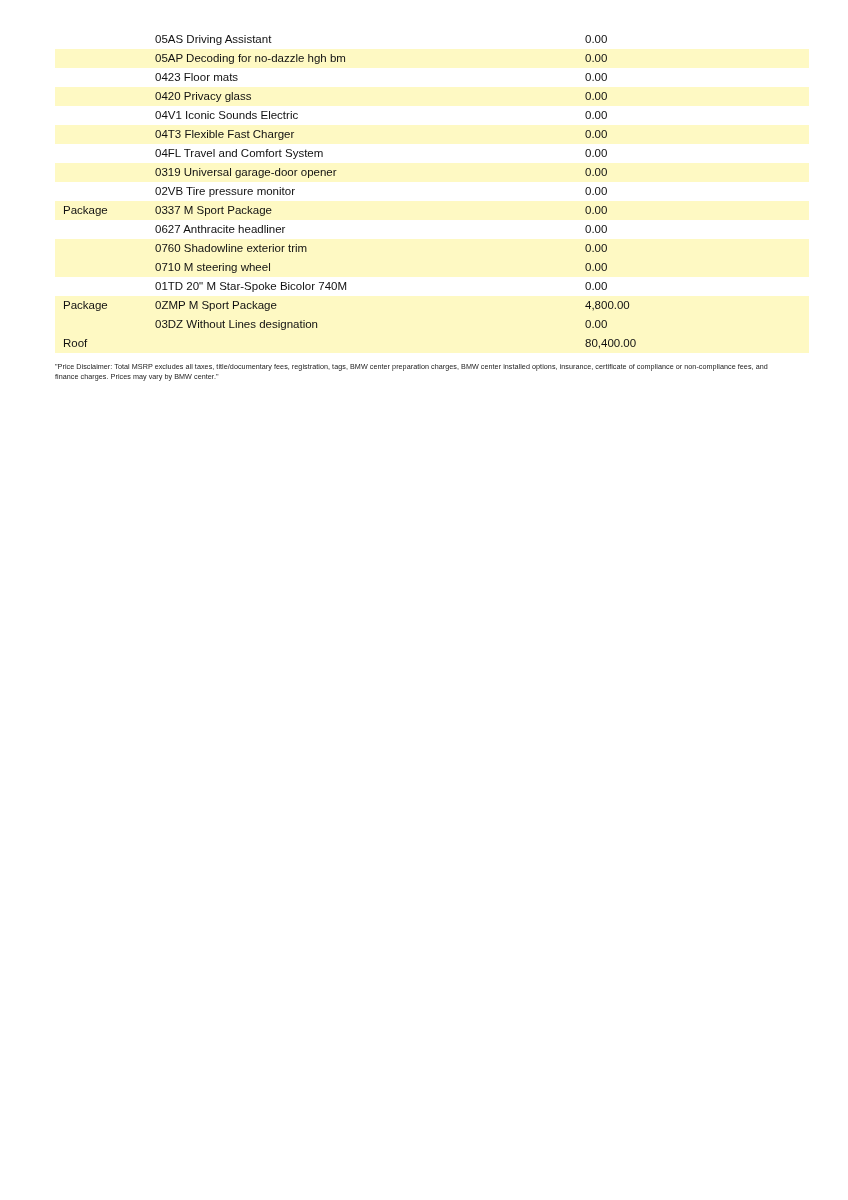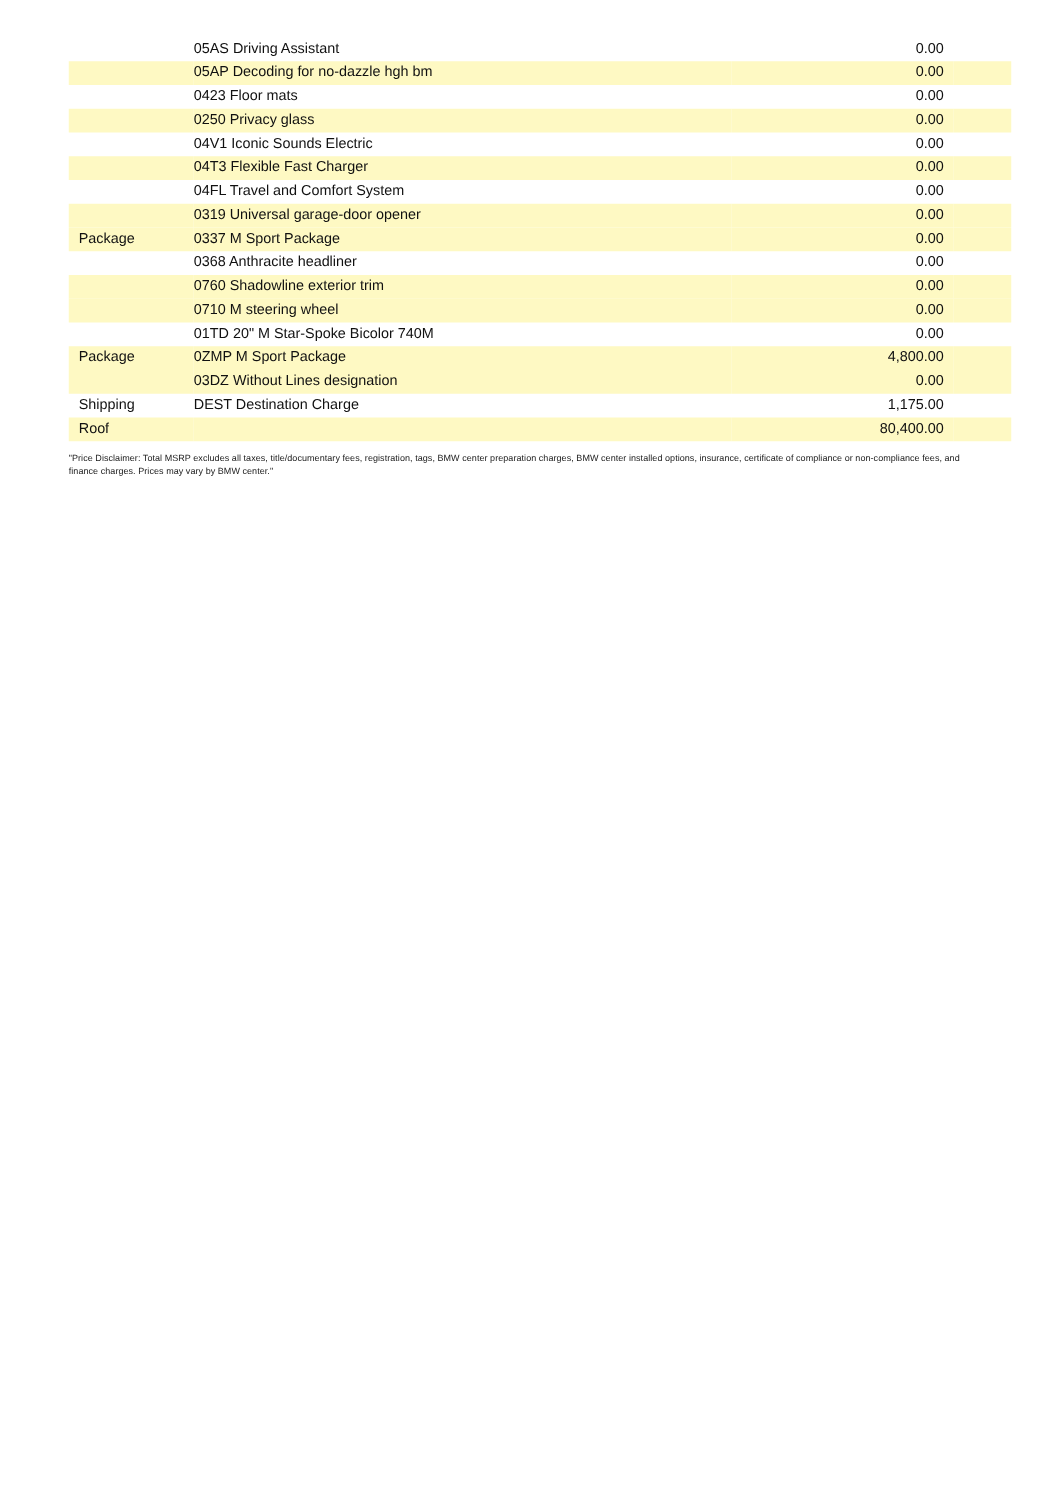--- a/index.html
+++ b/index.html
@@ -39,21 +39,21 @@
   }
   .col-cat {
     width: 92px;
     padding-left: 8px !important;
   }
   .col-desc {
     width: 430px;
   }
   .col-price {
     width: 170px;
-    text-align: right;
+    text-align: left;
     padding-right: 8px !important;
   }
   .col-pad {
     width: 46px;
   }
   .disclaimer {
     width: 725px;
     margin-top: 9px;
     font-size: 7.2px;
     line-height: 9.5px;
@@ -80,21 +80,21 @@
           <td class="col-pad"></td>
         </tr>
         <tr>
           <td class="col-cat"></td>
           <td class="col-desc">0423 Floor mats</td>
           <td class="col-price">0.00</td>
           <td class="col-pad"></td>
         </tr>
         <tr class="zebra">
           <td class="col-cat"></td>
-          <td class="col-desc">0250 Privacy glass</td>
+          <td class="col-desc">0420 Privacy glass</td>
           <td class="col-price">0.00</td>
           <td class="col-pad"></td>
         </tr>
         <tr>
           <td class="col-cat"></td>
           <td class="col-desc">04V1 Iconic Sounds Electric</td>
           <td class="col-price">0.00</td>
           <td class="col-pad"></td>
         </tr>
         <tr class="zebra">
@@ -108,29 +108,35 @@
           <td class="col-desc">04FL Travel and Comfort System</td>
           <td class="col-price">0.00</td>
           <td class="col-pad"></td>
         </tr>
         <tr class="zebra">
           <td class="col-cat"></td>
           <td class="col-desc">0319 Universal garage-door opener</td>
           <td class="col-price">0.00</td>
           <td class="col-pad"></td>
         </tr>
+        <tr>
+          <td class="col-cat"></td>
+          <td class="col-desc">02VB Tire pressure monitor</td>
+          <td class="col-price">0.00</td>
+          <td class="col-pad"></td>
+        </tr>
         <tr class="zebra">
           <td class="col-cat">Package</td>
           <td class="col-desc">0337 M Sport Package</td>
           <td class="col-price">0.00</td>
           <td class="col-pad"></td>
         </tr>
         <tr>
           <td class="col-cat"></td>
-          <td class="col-desc">0368 Anthracite headliner</td>
+          <td class="col-desc">0627 Anthracite headliner</td>
           <td class="col-price">0.00</td>
           <td class="col-pad"></td>
         </tr>
         <tr class="zebra">
           <td class="col-cat"></td>
           <td class="col-desc">0760 Shadowline exterior trim</td>
           <td class="col-price">0.00</td>
           <td class="col-pad"></td>
         </tr>
         <tr class="zebra">
@@ -150,26 +156,20 @@
           <td class="col-desc">0ZMP M Sport Package</td>
           <td class="col-price">4,800.00</td>
           <td class="col-pad"></td>
         </tr>
         <tr class="zebra">
           <td class="col-cat"></td>
           <td class="col-desc">03DZ Without Lines designation</td>
           <td class="col-price">0.00</td>
           <td class="col-pad"></td>
         </tr>
-        <tr>
-          <td class="col-cat">Shipping</td>
-          <td class="col-desc">DEST Destination Charge</td>
-          <td class="col-price">1,175.00</td>
-          <td class="col-pad"></td>
-        </tr>
         <tr class="zebra">
           <td class="col-cat">Roof</td>
           <td class="col-desc"></td>
           <td class="col-price">80,400.00</td>
           <td class="col-pad"></td>
         </tr>
       </tbody>
   </table>
   <div class="disclaimer">"Price Disclaimer: Total MSRP excludes all taxes, title/documentary fees, registration, tags, BMW center preparation charges, BMW center installed options, insurance, certificate of compliance or non-compliance fees, and finance charges. Prices may vary by BMW center."</div>
 </div>

